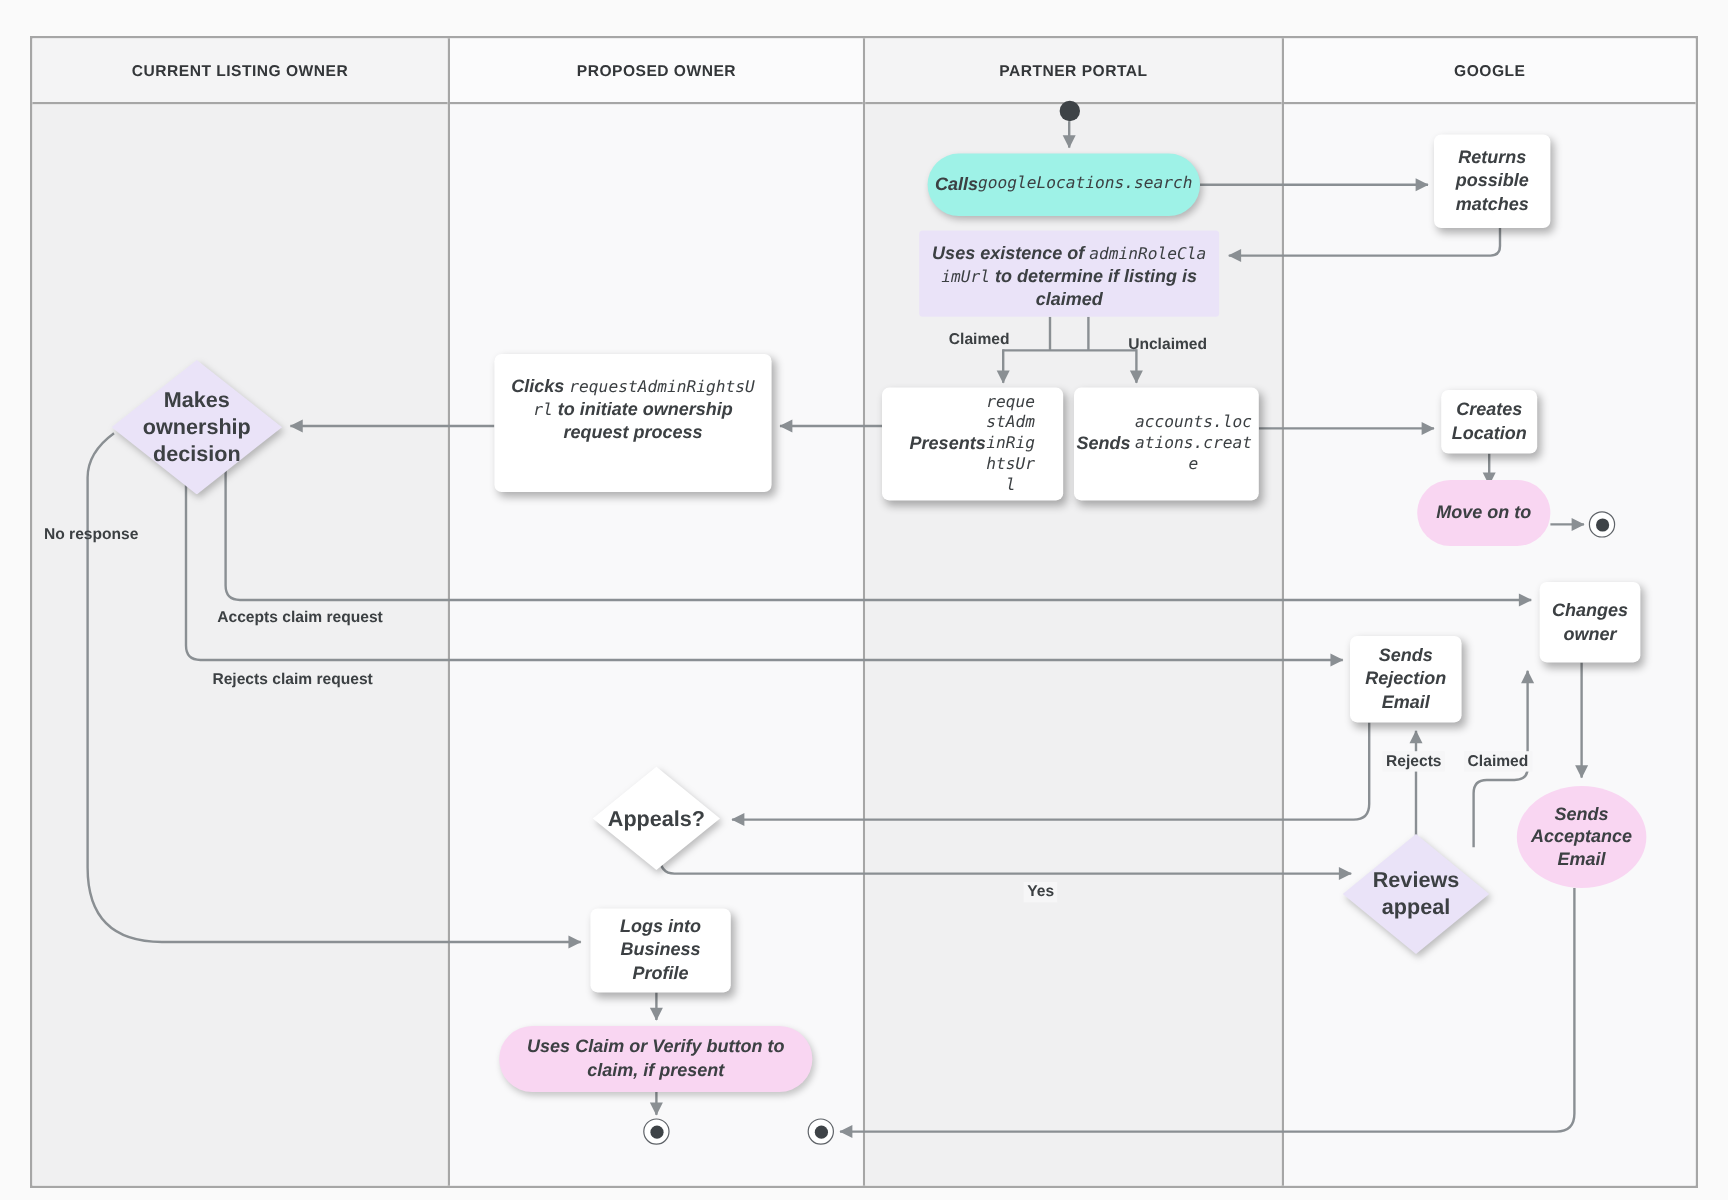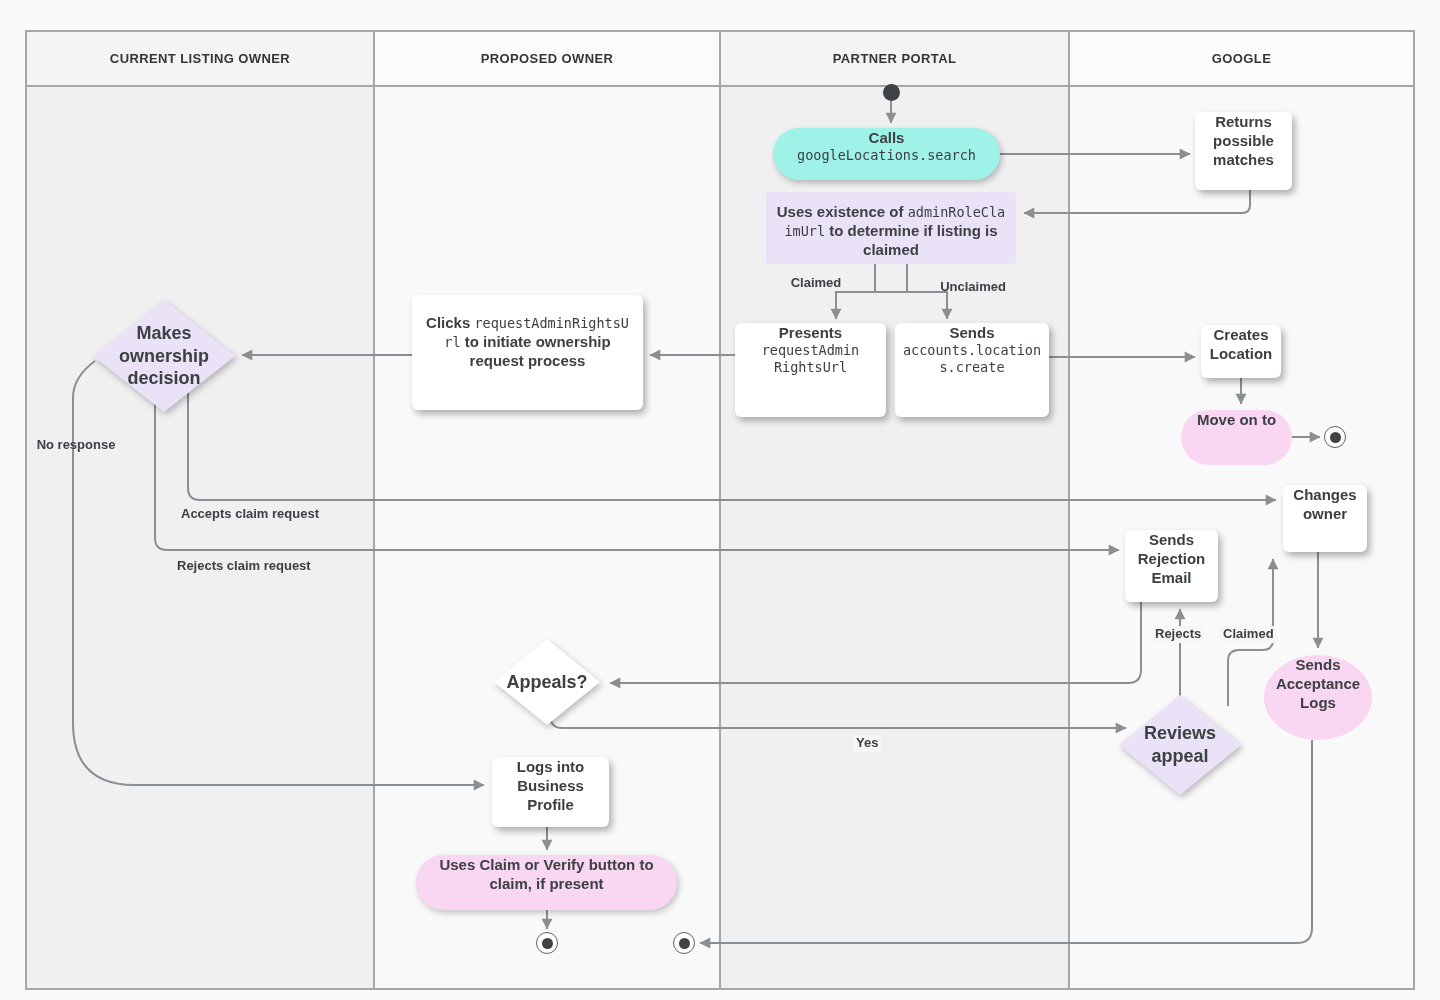--- a/index.html
+++ b/index.html
@@ -36,22 +36,22 @@
   .lane-body{flex:1}
   .lane.dark .lane-header,.lane.dark .lane-body{background:var(--c-lane_dark)}
   .lane.light .lane-header,.lane.light .lane-body{background:var(--c-lane_light)}
   .lane.dark .lane-header{background:#f4f4f5}
   .lane.light .lane-header{background:#fbfbfc}
   
   svg.edges{position:absolute;left:0;top:0;width:1440px;height:1000px;pointer-events:none}
   .edge{stroke:var(--c-line);stroke-width:2;fill:none}
   
   .node{
-    position:absolute;display:flex;flex-direction:column;align-items:center;
-    text-align:center;font-weight:700;font-size:15px;line-height:1.27;color:var(--c-text);
+    position:absolute;display:flex;align-items:center;justify-content:center;
+    text-align:center;font-weight:700;font-size:15px;line-height:1.27;color:var(--c-text);font-style:italic;
   }
   .code{font-family:"DejaVu Sans Mono",monospace;font-weight:400;font-size:13.5px;word-break:break-all}
   .white-box{
     background:var(--c-white);border-radius:6px;
     box-shadow:3px 4px 7px rgba(0,0,0,.30);
   }
   .white-box::before{ 
     content:"";position:absolute;inset:0;border-radius:6px;pointer-events:none;
     background:
       linear-gradient(135deg,#a9acaf 0 1.5px,transparent 1.5px) left top/9px 9px no-repeat,
@@ -183,21 +183,21 @@
   <div class="dwrap" style="left:93px;top:300px;width:142px;height:112px">
     <div class="diamond purple">
       <div style="width:100px">Makes ownership decision</div>
     </div>
   </div>
 
   <div class="node white-box" style="left:1201px;top:325px;width:80px;height:53px">
     <div>Creates Location</div>
   </div>
 
-  <div class="node pink-pill" style="left:1181px;top:410px;width:111px;height:55px">
+  <div class="node pink-pill" style="left:1181px;top:400px;width:111px;height:55px">
     <div>Move on to</div>
   </div>
 
   <div class="end-node" style="left:1324px;top:426px"></div>
 
   <div class="node white-box" style="left:1283px;top:485px;width:84px;height:67px">
     <div style="width:70px">Changes owner</div>
   </div>
 
   <div class="node white-box" style="left:1125px;top:530px;width:93px;height:72px">
@@ -210,21 +210,21 @@
     </div>
   </div>
 
   <div class="dwrap" style="left:1119px;top:695px;width:122px;height:100px">
     <div class="diamond purple">
       <div style="width:80px">Reviews appeal</div>
     </div>
   </div>
 
   <div class="node pink-circle" style="left:1264px;top:655px;width:108px;height:85px">
-    <div style="width:95px">Sends Acceptance Logs</div>
+    <div style="width:95px">Sends Acceptance Email</div>
   </div>
 
   <div class="node white-box" style="left:492px;top:757px;width:117px;height:70px">
     <div style="width:75px">Logs into Business Profile</div>
   </div>
 
   <div class="node pink-pill shadow" style="left:416px;top:855px;width:261px;height:55px;padding:0 20px">
     <div>Uses Claim or Verify button to claim, if present</div>
   </div>
 

